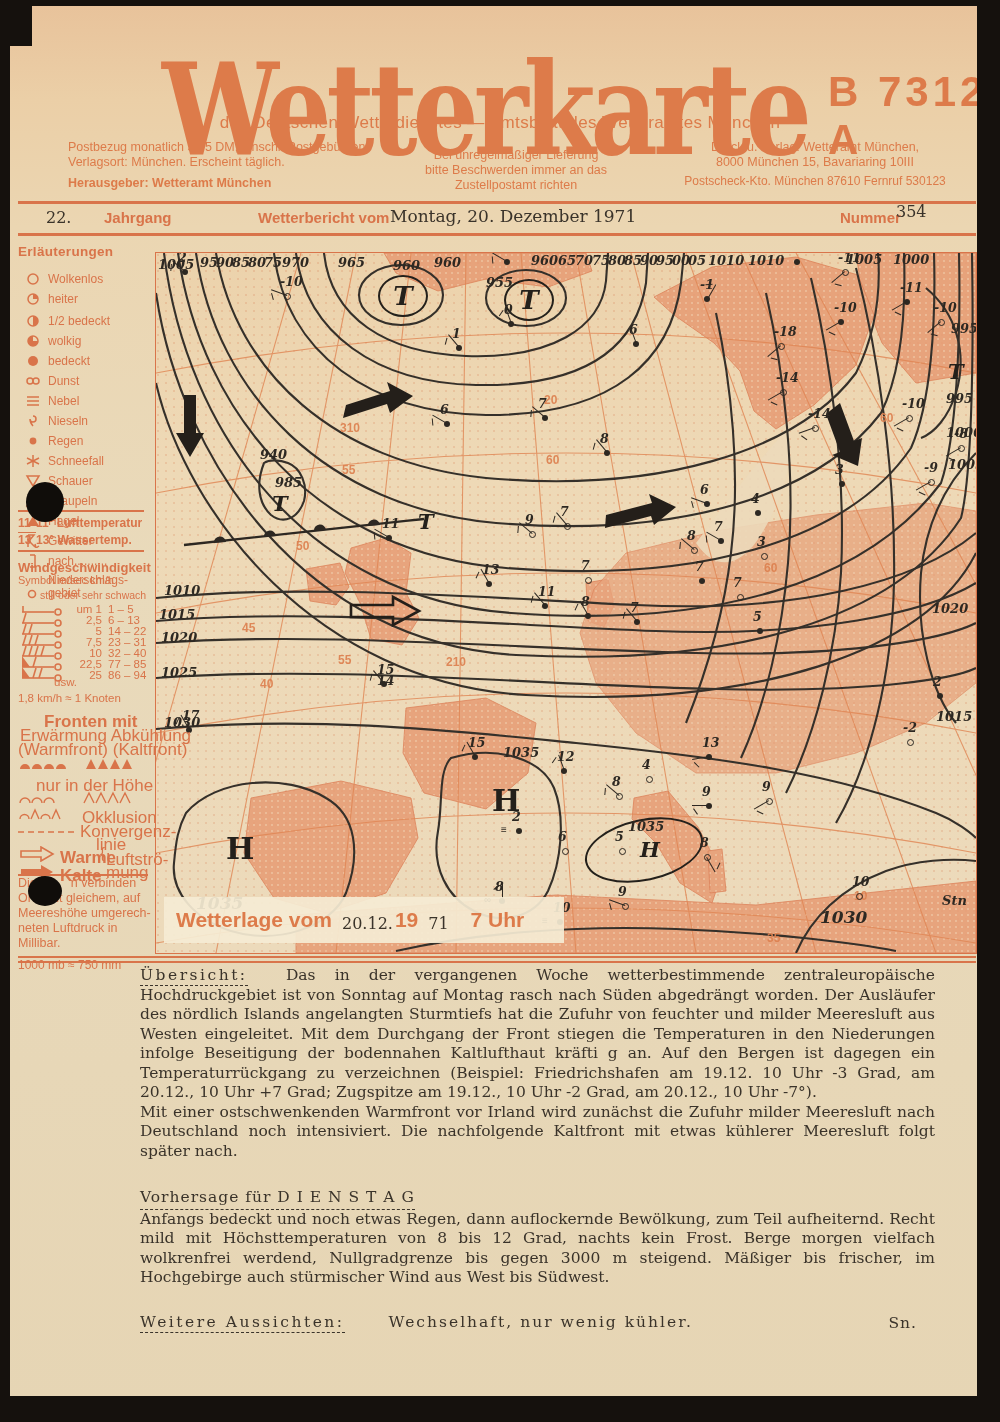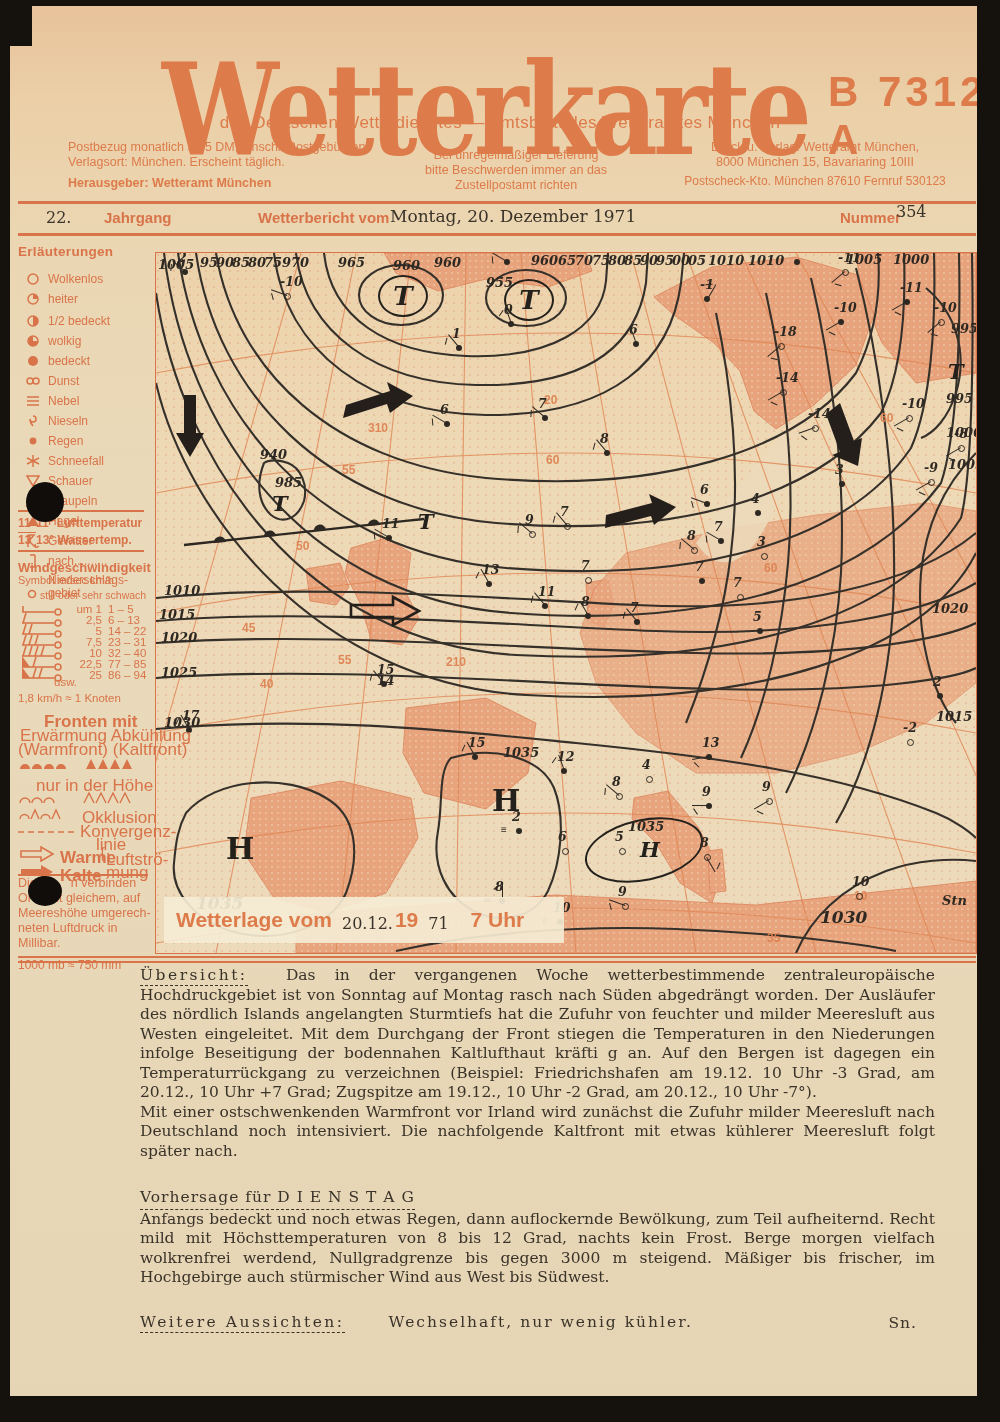--- a/index.html
+++ b/index.html
@@ -546,21 +546,21 @@
         <div class="mlabel" style="left: 5px; top: 420px;">1025</div>
         <div class="mlabel" style="left: 8px; top: 470px;">1030</div>
         <div class="mlabel" style="left: 104px; top: 202px;">940</div>
         <div class="mlabel" style="left: 119px; top: 230px;">985</div>
         <div class="mlabel" style="left: 347px; top: 500px;">1035</div>
         <div class="mlabel" style="left: 472px; top: 574px;">1035</div>
         <div class="mlabel" style="left: 776px; top: 356px;">1020</div>
         <div class="mlabel" style="left: 780px; top: 464px;">1015</div>
         <div class="mlabel big" style="left: 40px; top: 648px;">1035</div>
         <div class="mlabel big" style="left: 664px; top: 662px;">1030</div>
-        <div class="molabel" style="left: 184px; top: 168px; margin-left: 28px;">310</div>
+        <div class="molabel" style="left: 184px; top: 168px;">310</div>
         <div class="molabel" style="left: 388px; top: 140px;">20</div>
         <div class="molabel" style="left: 390px; top: 200px;">60</div>
         <div class="molabel" style="left: 186px; top: 210px;">55</div>
         <div class="molabel" style="left: 140px; top: 286px;">50</div>
         <div class="molabel" style="left: 86px; top: 368px;">45</div>
         <div class="molabel" style="left: 104px; top: 424px;">40</div>
         <div class="molabel" style="left: 182px; top: 400px;">55</div>
         <div class="molabel" style="left: 266px; top: 402px; margin-left: 24px;">210</div>
         <div class="molabel" style="left: 724px; top: 158px;">60</div>
         <div class="molabel" style="left: 608px; top: 308px;">60</div>

